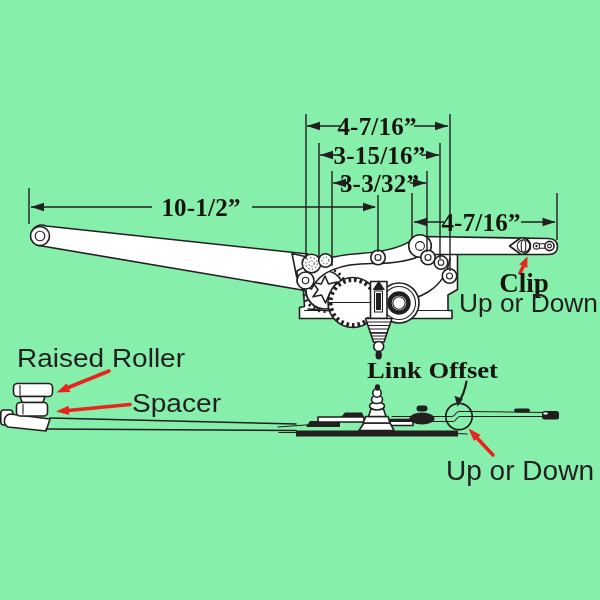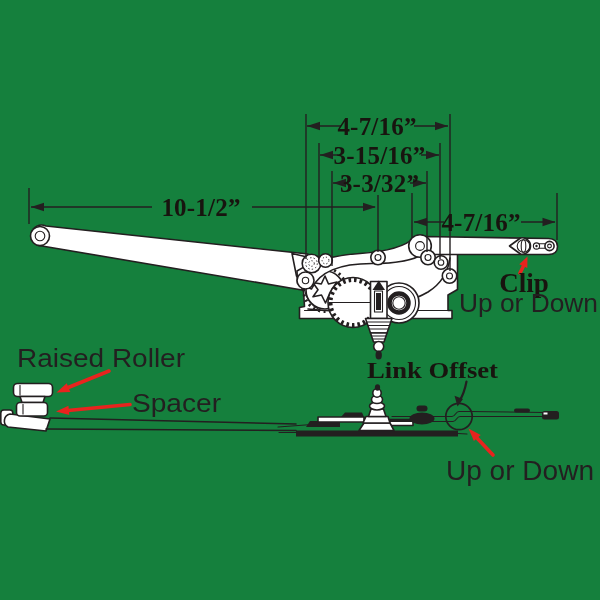--- a/index.html
+++ b/index.html
@@ -1,16 +1,16 @@
 <!DOCTYPE html>
 <html><head>
 <meta charset="utf-8">
 <style>
   html,body{margin:0;padding:0;background:#ffffff;}
-  #stage{position:relative;width:600px;height:600px;background:#15803d;overflow:hidden;
+  #stage{position:relative;width:600px;height:600px;background:#86efac;overflow:hidden;
          font-family:"Liberation Sans",sans-serif;}
   svg{display:block;}
   .ink{stroke:#231f20;fill:none;stroke-width:1.6;stroke-linecap:round;stroke-linejoin:round;}
   .inkw{stroke:#231f20;fill:#ffffff;stroke-width:1.6;stroke-linejoin:round;}
   .thin{stroke-width:1.1;}
   .blk{fill:#231f20;stroke:none;}
   .dimline{stroke:#231f20;stroke-width:1.5;fill:none;}
   .extline{stroke:#231f20;stroke-width:1.4;fill:none;}
   .dim-text{font-family:"Liberation Serif",serif;font-weight:700;font-size:25px;fill:#18140f;letter-spacing:.2px;}
   .serif-bold{font-family:"Liberation Serif",serif;font-weight:700;fill:#18140f;}

